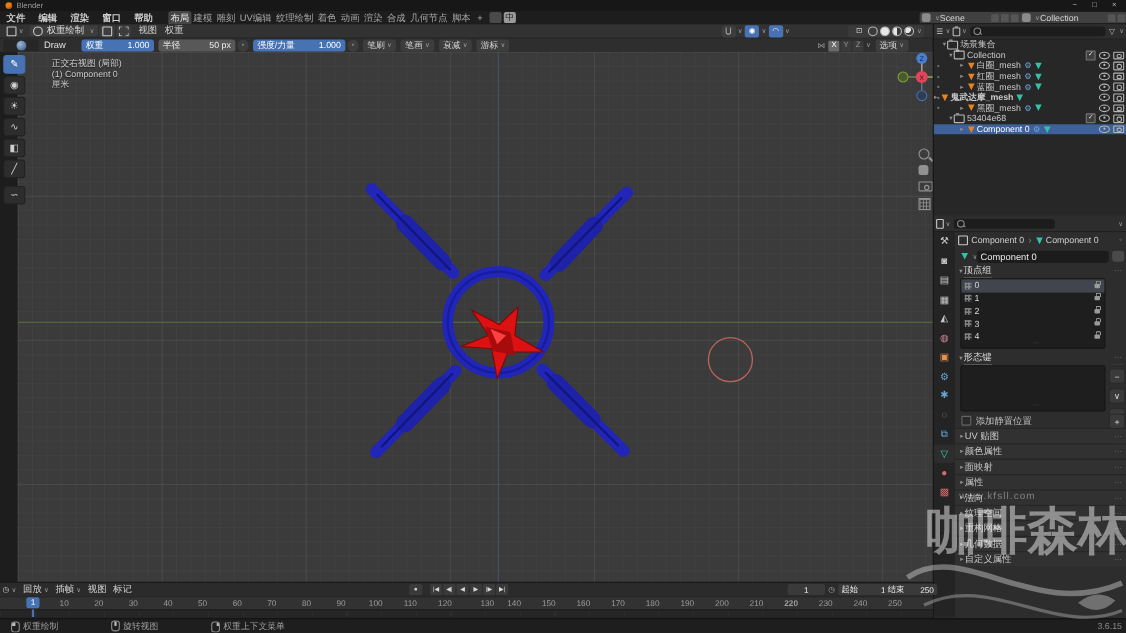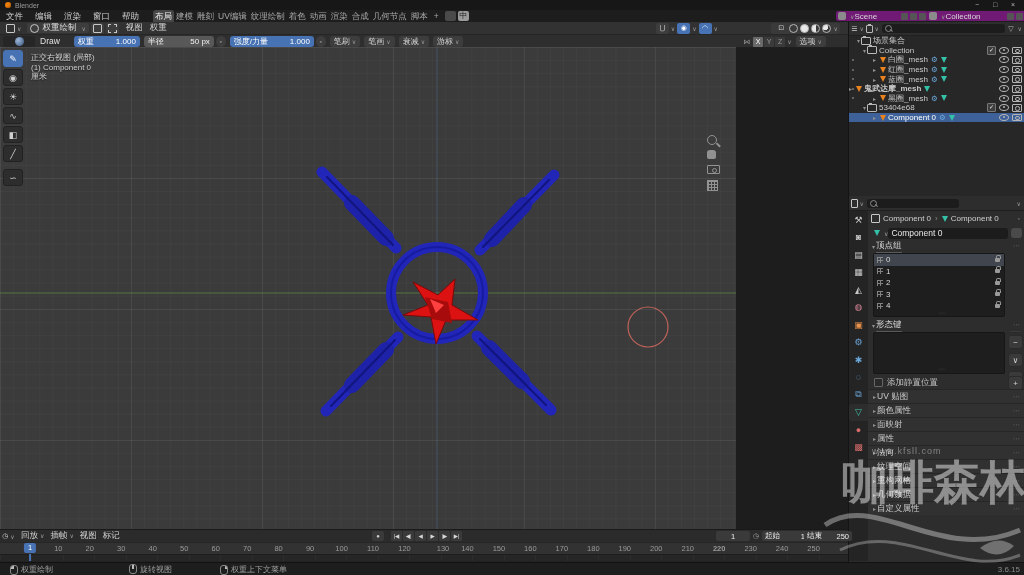--- a/index.html
+++ b/index.html
@@ -10,27 +10,27 @@
 
   
   #titlebar{left:0;top:0;width:1024px;height:10px;background:#171717;display:flex;align-items:center;}
   #blender-logo{width:6px;height:6px;border-radius:50%;background:#e87d0d;margin:0 4px 0 5px;box-shadow:inset -1px -1px 0 #b55d07;}
   #win-title{font-size:7px;color:#9a9a9a;}
   #win-controls{position:absolute;right:2px;top:0;display:flex;}
   .winbtn{width:18px;height:10px;text-align:center;font-size:7px;line-height:10px;color:#bbb;}
 
   
   #topbar{left:0;top:10px;width:1024px;height:12px;background:#1d1d1d;border-bottom:1px solid #131313;display:flex;align-items:center;}
-  .menu-item{padding:0 6px;font-size:8.5px;color:#cfcfcf;line-height:12px;}
+  .menu-item{padding:0 6px;font-size:8.5px;color:#cfcfcf;line-height:12px;font-weight:bold;}
   #ws-tabs{display:flex;margin-left:8px;}
   .ws-tab{padding:0 2px;font-size:8.5px;color:#a8a8a8;line-height:12px;border-radius:3px 3px 0 0;}
   .ws-tab.active{background:#464646;color:#f0f0f0;}
   #ws-add{padding:0 4px;color:#a8a8a8;}
   .ime-badge{width:11px;height:10px;margin-left:2px;font-size:8px;line-height:10px;text-align:center;border-radius:2px;}
-  #scene-block,#layer-block{position:absolute;top:1px;height:10px;display:flex;align-items:center;background:#701a75;border-radius:2px;padding:0 2px;}
+  #scene-block,#layer-block{position:absolute;top:1px;height:10px;display:flex;align-items:center;background:#404040;border-radius:2px;padding:0 2px;}
   #scene-block{left:836px;width:88px;}
   #layer-block{left:927px;width:94px;}
   .chip-ico{width:8px;height:8px;border-radius:2px;background:#8b8b8b;margin-right:2px;flex:none;}
   .chip-lbl{flex:1;color:#d8d8d8;font-size:8px;white-space:nowrap;overflow:hidden;}
   .chip-mini{width:7px;height:7px;margin-left:2px;background:#555;border-radius:1px;flex:none;}
   .chev{font-size:6px;color:#9a9a9a;margin-left:2px;}
 
   
   #vph1{left:0;top:22px;width:848px;height:12px;background:#323232;border-bottom:1px solid #262626;display:flex;align-items:center;}
   #vph2{left:0;top:35px;width:848px;height:12px;background:#2e2e2e;border-bottom:1px solid #1f1f1f;display:flex;align-items:center;}
@@ -51,21 +51,21 @@
   .mir-btn.on{background:#6a6a6a;color:#fff;}
 
   
   #toolbar{left:3px;top:50px;width:19px;}
   .tbtn{width:18px;height:15px;background:#2d2d2d;border:1px solid #222;border-radius:3px;margin-bottom:2px;
     display:flex;align-items:center;justify-content:center;color:#cfcfcf;font-size:9px;}
   .tbtn.active{background:#4772b3;color:#fff;border-color:#4772b3;}
   .tbtn.gap{margin-top:7px;}
 
   
-  #canvas{left:0;top:47px;width:736px;height:482px;background-color:#3b3b3b;overflow:hidden;
+  #canvas{left:16px;top:47px;width:848px;height:482px;background-color:#3b3b3b;overflow:hidden;
     background-image:
       linear-gradient(rgba(255,255,255,0.05) 1px,transparent 1px),
       linear-gradient(90deg,rgba(255,255,255,0.05) 1px,transparent 1px),
       linear-gradient(rgba(255,255,255,0.025) 1px,transparent 1px),
       linear-gradient(90deg,rgba(255,255,255,0.025) 1px,transparent 1px);
     background-size:131px 131px,131px 131px,13.1px 13.1px,13.1px 13.1px;}
   #vp-overlay{left:31px;top:6px;line-height:9.5px;font-size:8px;color:#d6d6d6;text-shadow:0 1px 1px rgba(0,0,0,.6);}
   #vp-overlay .dim{color:#cfcfcf;}
   #wm-center{left:395px;top:232px;font-size:30px;color:rgba(228,228,228,.30);letter-spacing:1px;}
   #nav-col{right:13px;top:88px;width:16px;}
@@ -724,21 +724,21 @@
         <span id="tl-thumb"></span>
       </div>
   </div>
 
   <div class="abs" id="statusbar">
     <span id="hints" style="display:flex;align-items:center;">
         <span style="display: flex; align-items: center; margin-left: 10px;">
           <span class="mouse left"></span>
           <span>权重绘制</span>
         </span>
-        <span style="display: flex; align-items: flex-start; margin-left: 76px;">
+        <span style="display: flex; align-items: flex-start; margin-left: 48px;">
           <span class="mouse middle"></span>
           <span>旋转视图</span>
         </span>
         <span style="display: flex; align-items: center; margin-left: 48px;">
           <span class="mouse right"></span>
           <span>权重上下文菜单</span>
         </span>
       </span>
     <span id="version">3.6.15</span>
   </div>

